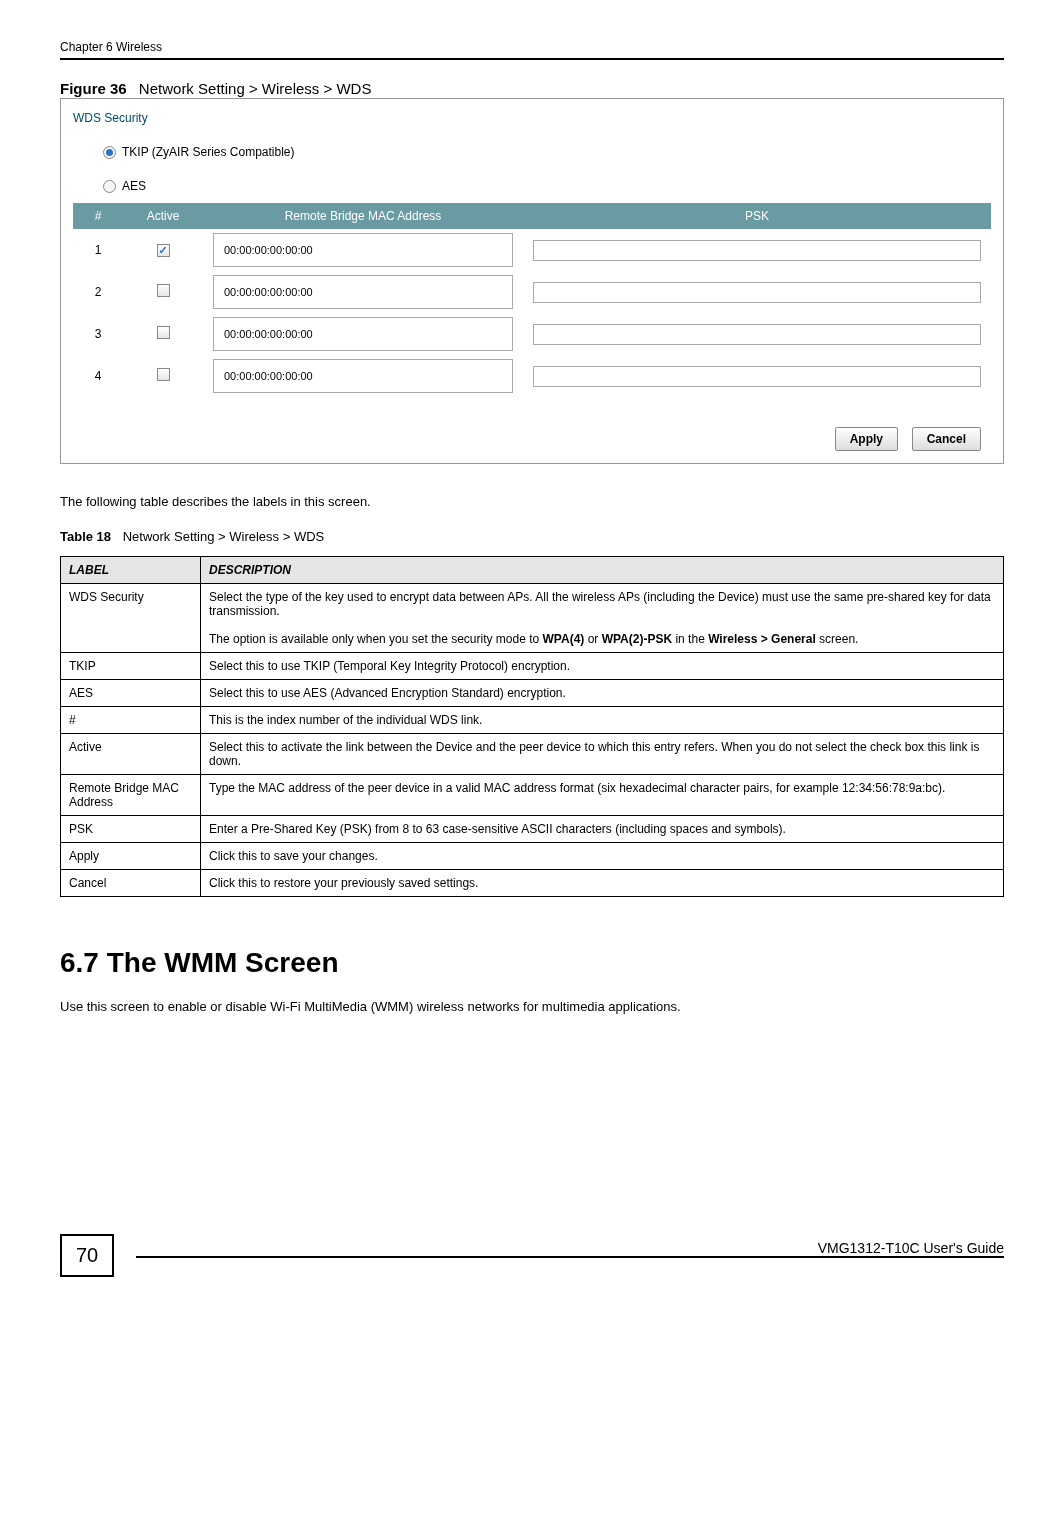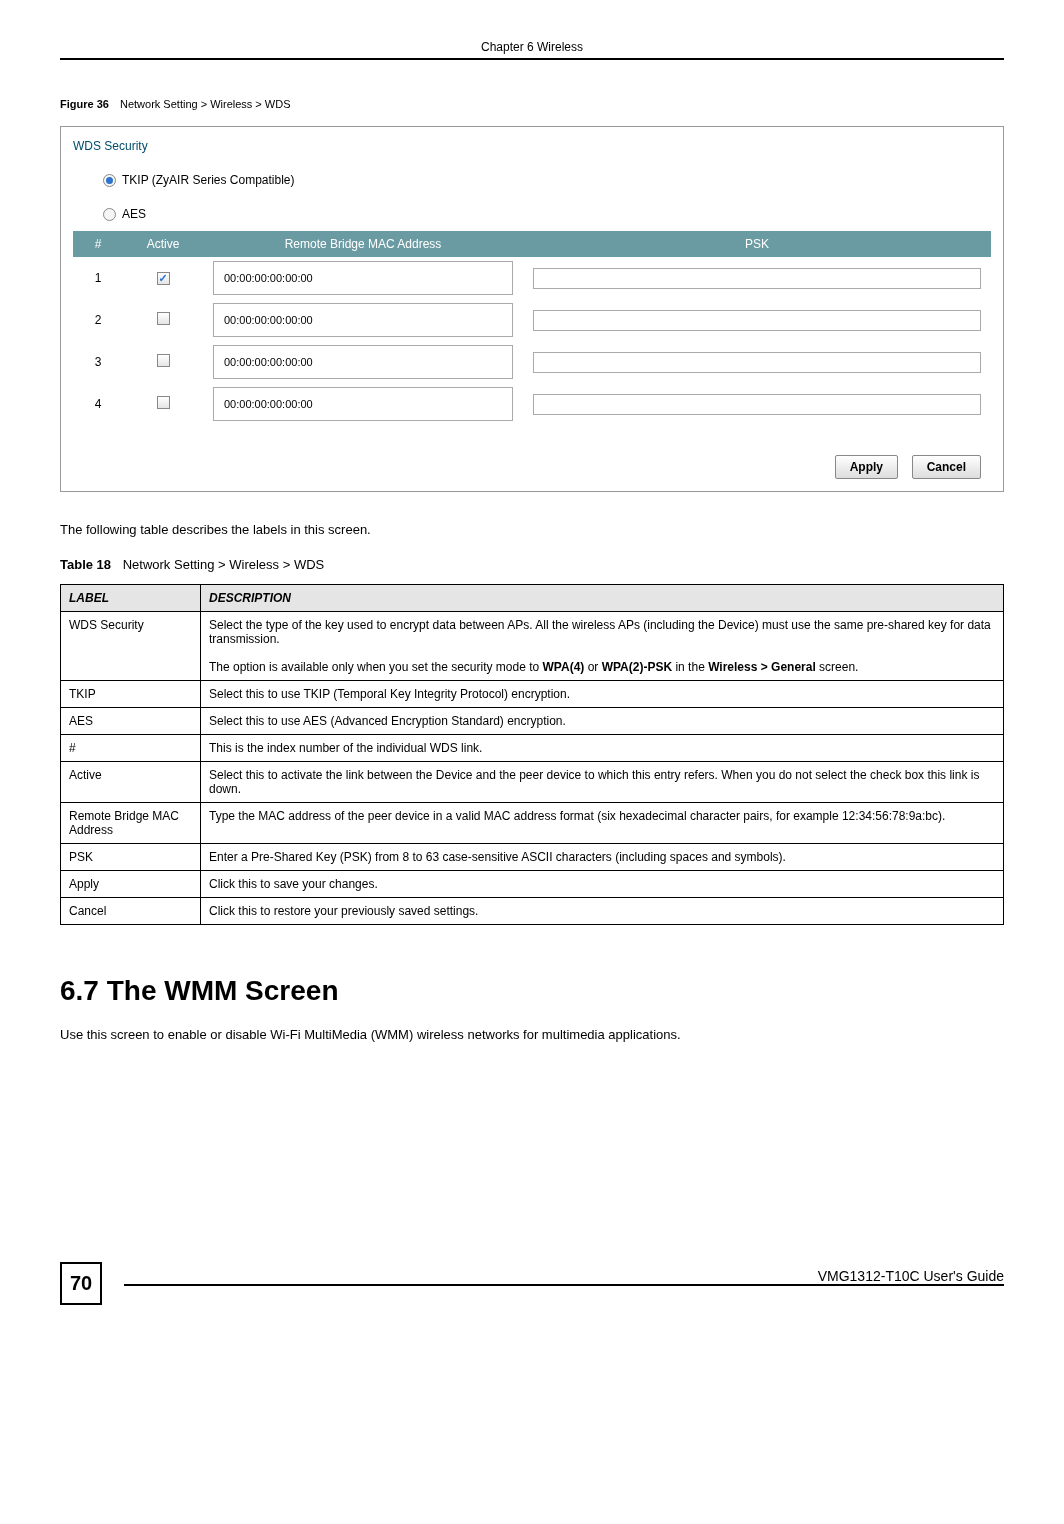--- a/index.html
+++ b/index.html
@@ -9,32 +9,32 @@
     }
     body {
       font-family: Verdana, Arial, sans-serif;
       font-size: 13px;
       color: #000;
       background: #fff;
       padding: 40px 60px;
     }
     .header-row {
       display: flex;
-      justify-content: center;
+      justify-content: flex-start;
       border-bottom: 2px solid #000;
       padding-bottom: 4px;
-      margin-bottom: 38px;
+      margin-bottom: 20px;
     }
     .chapter-label {
       font-size: 12px;
     }
     .figure-caption {
       font-weight: bold;
-      font-size: 11px;
-      margin-bottom: 16px;
+      font-size: 15px;
+      margin-bottom: 1px;
     }
     .figure-caption .figure-title {
       font-weight: normal;
       margin-left: 8px;
     }
     .screenshot-box {
       border: 1px solid #999;
       padding: 12px;
       background: #fff;
       margin-bottom: 30px;
@@ -183,23 +183,23 @@
       font-weight: bold;
       margin-bottom: 20px;
     }
     .footer-row {
       display: flex;
       align-items: center;
       margin-top: 220px;
     }
     .page-number-box {
       border: 2px solid #000;
-      padding: 8px 8px;
+      padding: 8px 14px;
       font-size: 20px;
-      font-weight: bold;
+      font-weight: normal;
       margin-right: 22px;
     }
     .footer-line {
       flex: 1;
       border-top: 2px solid #000;
       position: relative;
     }
     .footer-guide {
       text-align: right;
       font-size: 14px;

